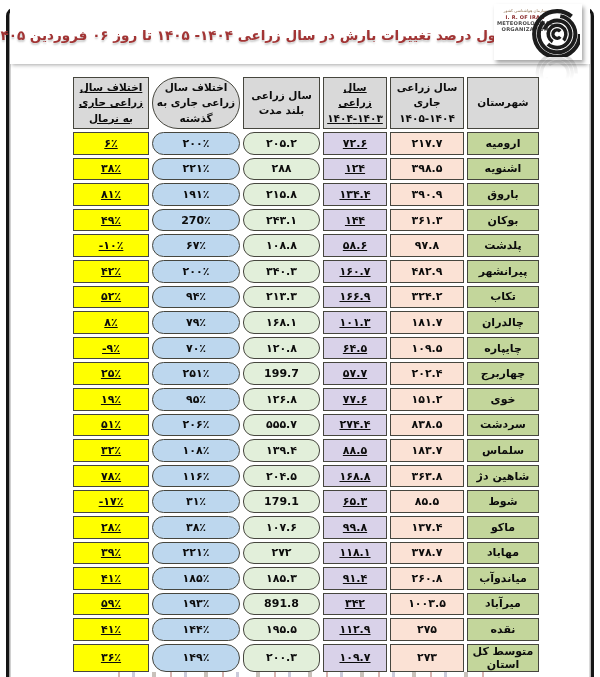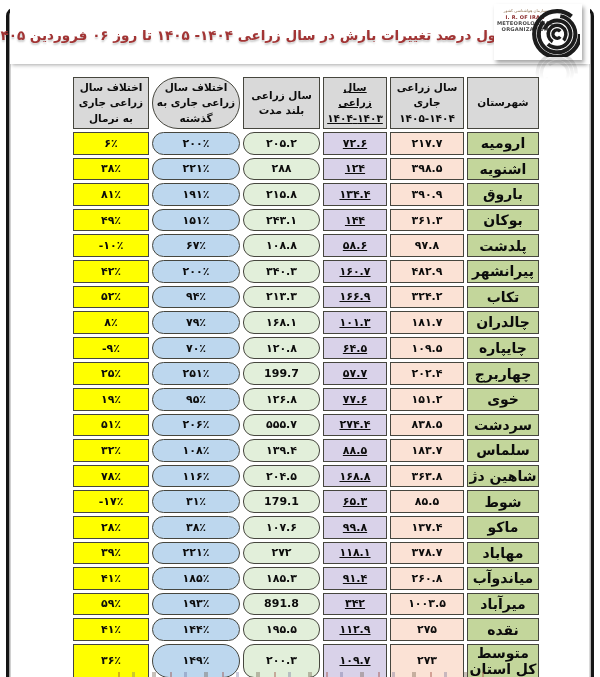--- a/index.html
+++ b/index.html
@@ -71,22 +71,22 @@
     height:50px;font-size:10.5px;line-height:1.45;
     padding:0 3px;
   }
   td{height:20.6px;font-size:11px;}
   td.num{direction:ltr;}
   .w-city{width:64px;}
   .w-cur{width:66px;}
   .w-prev{width:56px;text-decoration:underline;}
   .w-long{width:69px;}
   .w-past{width:80px;border-radius:26px;}
-  .w-norm{width:68px;}
-  td.c-city{background:var(--sage,#c3d69b);font-size:14px;}
+  .w-norm{width:68px;text-decoration:underline;}
+  td.c-city{background:var(--sage,#c3d69b);font-size:11px;}
   td.c-cur{background:var(--peach,#fbe2d5);}
   td.c-prev{background:var(--lavender,#d9d2e9);}
   td.c-long{background:var(--green_light,#e2efda);border-radius:11px;}
   td.c-past{background:var(--blue,#bdd7ee);}
   td.c-norm{background:var(--yellow,#ffff00);}
   
   .clipped-caption{
     position:absolute;left:118px;top:672px;width:368px;height:5px;
     background:repeating-linear-gradient(90deg,
       rgba(150,60,50,.55) 0 2px, transparent 2px 14px,
@@ -163,21 +163,21 @@
     <td class="c-prev w-prev num">۱۳۴.۴</td>
     <td class="c-long w-long num">۲۱۵.۸</td>
     <td class="c-past w-past num">۱۹۱٪</td>
     <td class="c-norm w-norm num">۸۱٪</td>
   </tr>
       <tr>
     <td class="c-city w-city">بوکان</td>
     <td class="c-cur  w-cur num">۳۶۱.۳</td>
     <td class="c-prev w-prev num">۱۴۴</td>
     <td class="c-long w-long num">۲۴۳.۱</td>
-    <td class="c-past w-past num">۱۵۱٪</td>
+    <td class="c-past w-past num">270٪</td>
     <td class="c-norm w-norm num">۴۹٪</td>
   </tr>
       <tr>
     <td class="c-city w-city">پلدشت</td>
     <td class="c-cur  w-cur num">۹۷.۸</td>
     <td class="c-prev w-prev num">۵۸.۶</td>
     <td class="c-long w-long num">۱۰۸.۸</td>
     <td class="c-past w-past num">۶۷٪</td>
     <td class="c-norm w-norm num">-۱۰٪</td>
   </tr>

